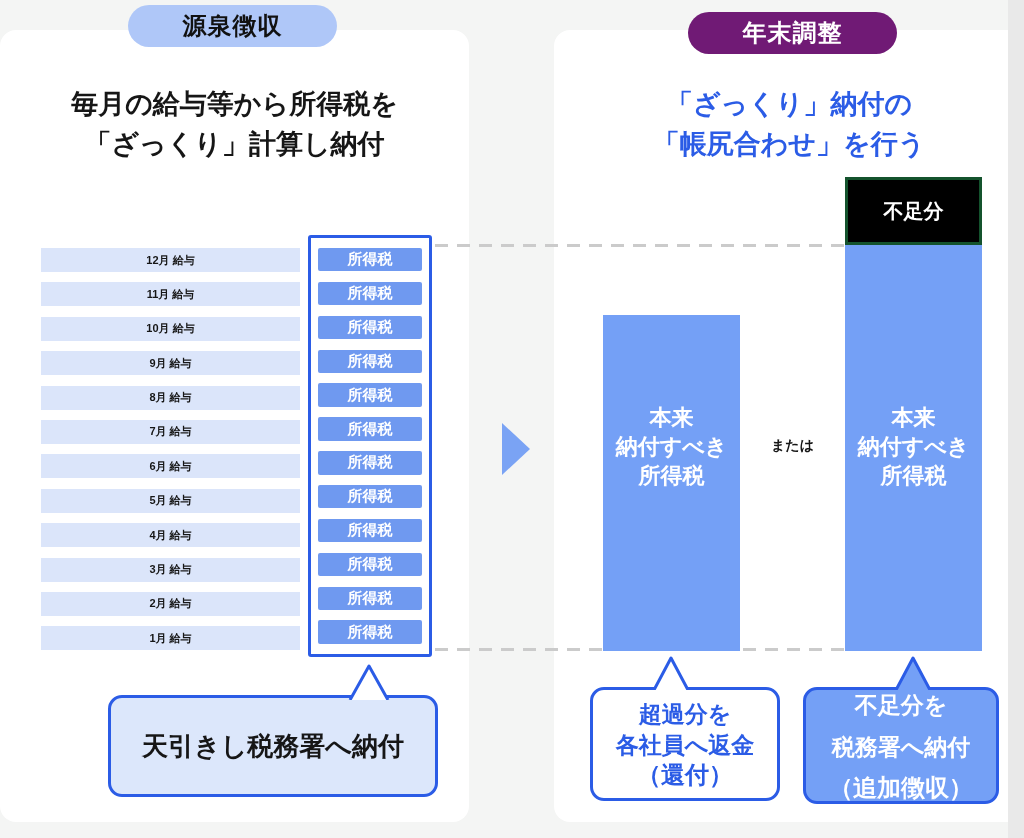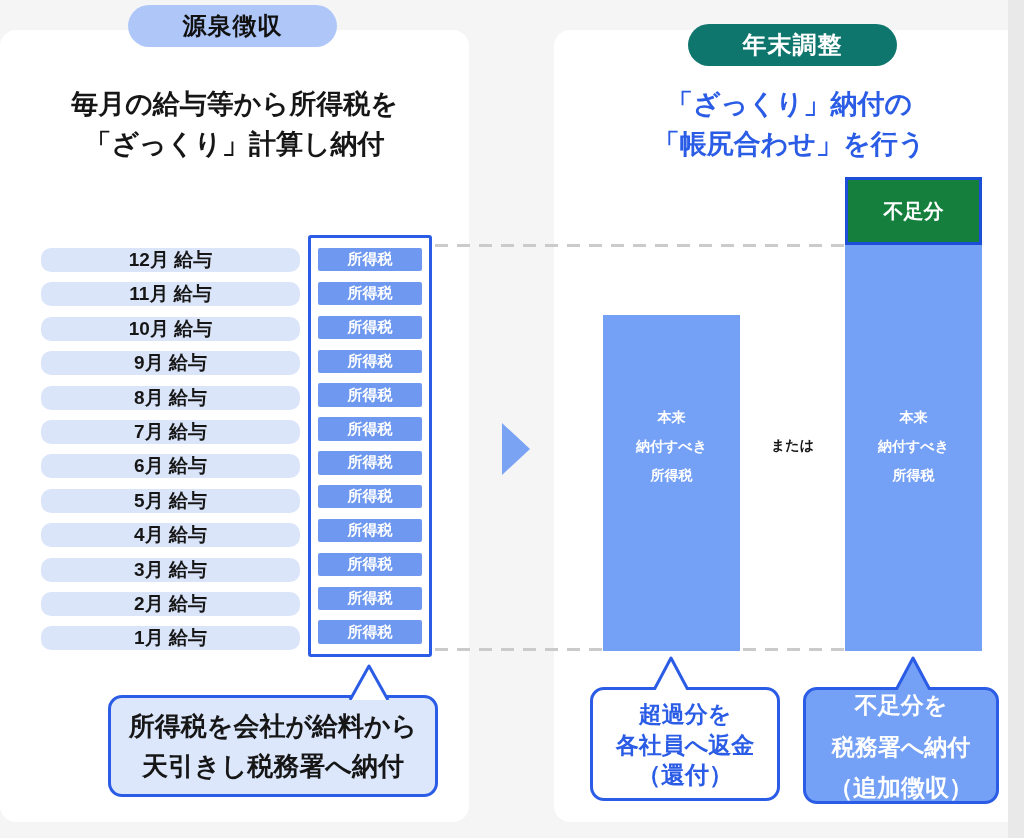--- a/index.html
+++ b/index.html
@@ -7,30 +7,30 @@
   .stage { position:relative; width:1008px; height:838px; background:#F4F5F4; overflow:hidden; font-weight:bold; }
 
   .card { position:absolute; top:30px; height:792px; background:#ffffff; border-radius:16px; }
   .card.left  { left:0;   width:469px; }
   .card.right { left:554px; width:470px; }
 
   .pill { position:absolute; height:42px; width:209px; border-radius:21px;
           display:flex; align-items:center; justify-content:center;
           font-size:24px; letter-spacing:1px; }
   .pill.light { left:128px; top:5px; background:#AFC7F8; color:#111; }
-  .pill.solid { left:688px; top:24px; background:#0f766e; color:#fff; }
+  .pill.solid { left:688px; top:12px; background:#701a75; color:#fff; }
 
   .title { position:absolute; top:84px; text-align:center; font-size:27px; line-height:40px; }
   .title.left  { left:0; width:469px; color:#161616; }
   .title.right { left:554px; width:470px; color:#2B5CE6; }
 
   .rows { position:absolute; left:41px; top:248px; display:flex; flex-direction:column; gap:10.4px; }
   .pay-row { width:259px; height:24px; background:#DBE5FA;
              display:flex; align-items:center; justify-content:center;
-             font-size:19px; color:#161616;border-radius:10px; }
+             font-size:11px; color:#161616; }
 
   .tax-box { position:absolute; left:308px; top:235px; width:124px; height:422px;
              background:#ffffff; border:3px solid #2B5CE6; border-radius:3px;
              padding:10px 7px; display:flex; flex-direction:column; gap:10.4px; }
   .tax-badge { width:104px; height:24px; background:#6F99F0; border-radius:2px;
                display:flex; align-items:center; justify-content:center;
                font-size:15px; color:#ffffff; }
 
   .dash { position:absolute; height:3px; z-index:1;
           background:repeating-linear-gradient(90deg,#CBCBCB 0 13px,transparent 13px 22px); }
@@ -48,25 +48,25 @@
                      background:#74A0F6; color:#ffffff; font-size:23px; line-height:31px;gap:11px; }
   .callout .small { font-size:24px; line-height:28px; }
 
   .pointer { position:absolute; z-index:3; }
 
   .excess-box { position:absolute; left:603px; top:247px; width:137px; height:68px;
                 background:#ffffff; border:3px solid #2B5CE6; z-index:2;
                 display:flex; align-items:center; justify-content:center;
                 color:#2B5CE6; font-size:20px; }
   .shortage-box { position:absolute; left:845px; top:177px; width:137px; height:68px;
-                  background:#15803d; border:3px solid #1d4ed8; z-index:2;
+                  background:#000000; border:3px solid #14532d; z-index:2;
                   display:flex; align-items:center; justify-content:center;
                   color:#ffffff; font-size:20px; }
   .bar { position:absolute; width:137px; background:#74A0F6; z-index:2;
-         color:#ffffff; font-size:14px; line-height:29px; text-align:center; }
+         color:#ffffff; font-size:22px; line-height:29px; text-align:center; }
   .bar.lbar { left:603px; top:315px; height:336px; padding-top:88px; }
   .bar.rbar { left:845px; top:245px; height:406px; padding-top:158px; }
 
   .or-label { position:absolute; left:740px; top:437px; width:105px; text-align:center;
               color:#161616; font-size:14px; z-index:2; }
 
   .arrow { position:absolute; left:502px; top:423px; z-index:2; }
 </style>
 </head>
 <body>
@@ -118,21 +118,20 @@
     <div class="tax-badge">所得税</div>
     <div class="tax-badge">所得税</div>
     <div class="tax-badge">所得税</div>
     <div class="tax-badge">所得税</div>
   </div>
 
   <svg class="pointer" style="left:347px; top:663px;" width="44" height="37">
     <path d="M3,37 L22,3 L41,37" fill="#ffffff" stroke="#2B5CE6" stroke-width="3" stroke-linejoin="round"></path>
   </svg>
   <div class="callout lp">
-    <div>所得税を会社が給料から</div>
     <div>天引きし税務署へ納付</div>
   </div>
 
   <svg class="arrow" width="28" height="52">
     <polygon points="0,0 28,26 0,52" fill="#7AA3F4"></polygon>
   </svg>
 
   <div class="bar lbar">
     <div>本来</div>
     <div>納付すべき</div>

